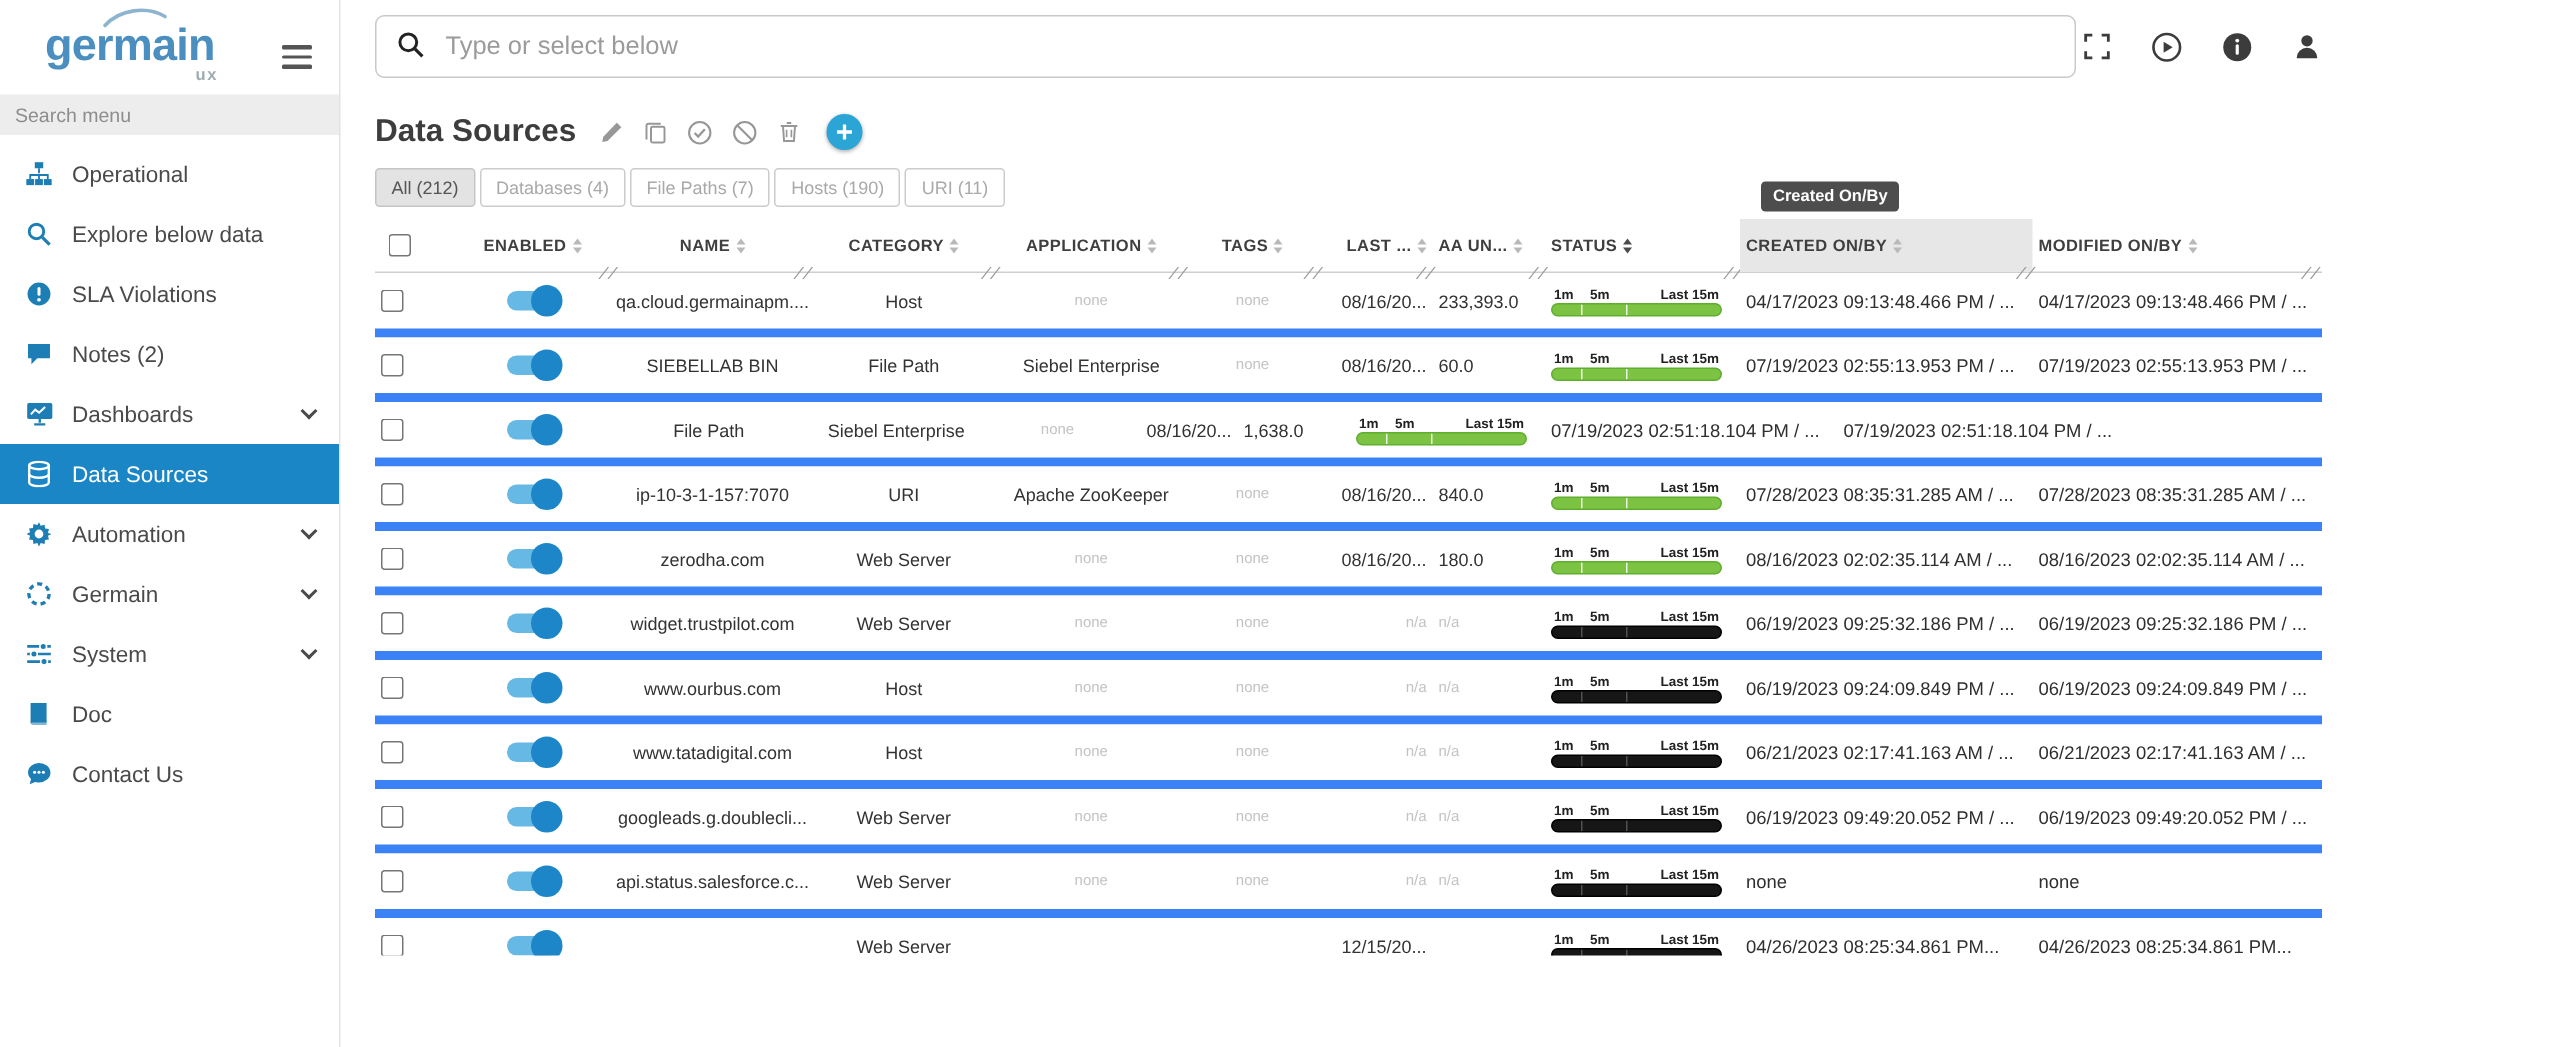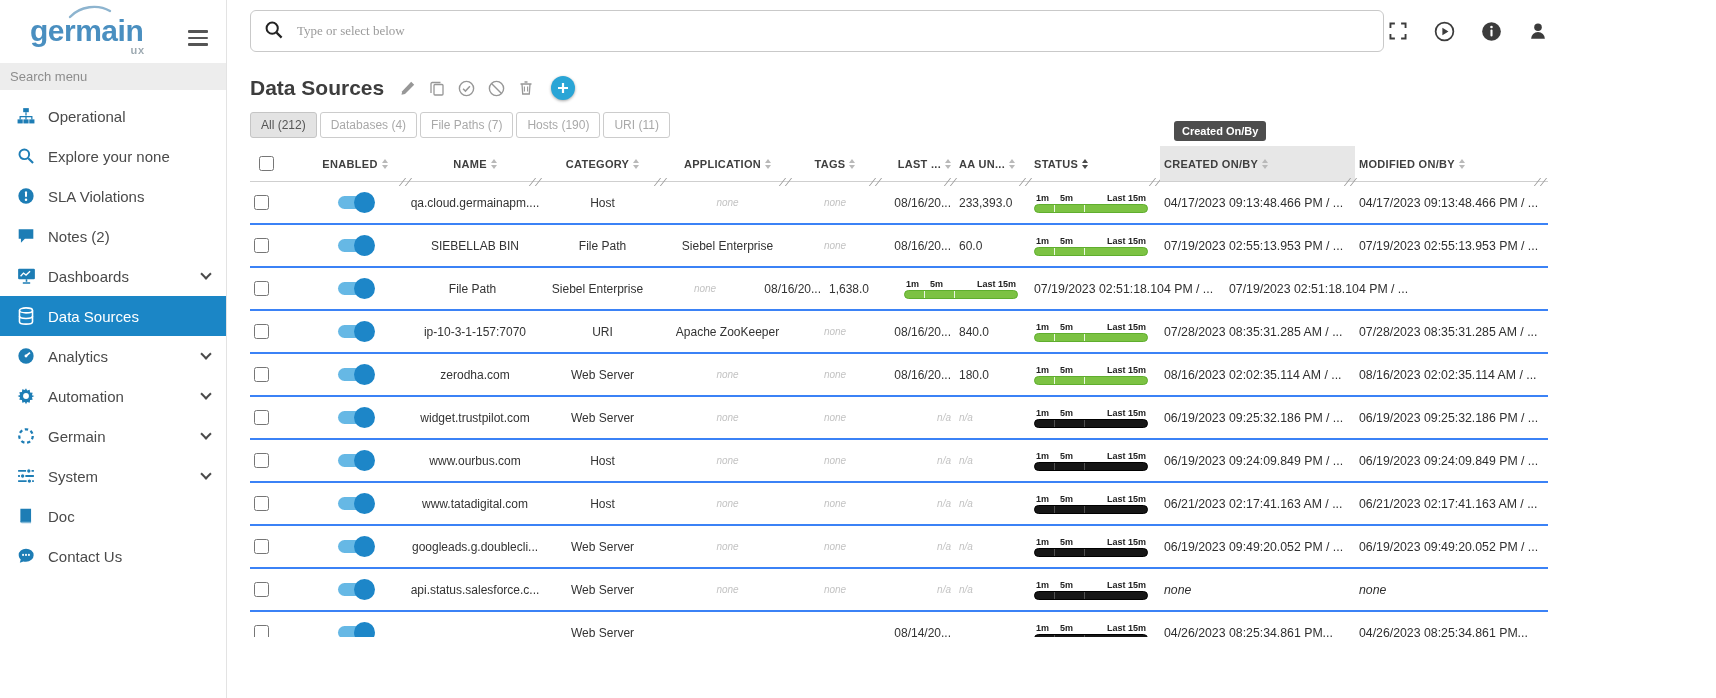--- a/index.html
+++ b/index.html
@@ -21,21 +21,21 @@
   .nav-item .nicon{width:24px;height:20px;display:flex;align-items:center;justify-content:center;color:var(--icon-blue,#1d7db5);margin-right:10px;flex:none}
   .nav-item.active{background:var(--active-nav-bg,#1b86c6);color:#fff}
   .nav-item.active .nicon{color:#fff}
   .chev{margin-left:auto;width:8px;height:8px;border-right:2px solid #4a4a4a;border-bottom:2px solid #4a4a4a;transform:rotate(45deg);margin-top:-4px}
 
   
   .main{flex:1;height:100%;padding-left:23px;position:relative}
   .content{width:1298px}
   .topbar{display:flex;align-items:center;padding:10px 0}
   .search-wrap{position:relative;width:1134px;height:42px}
-  .search-wrap input{width:100%;height:100%;border:1px solid #c9c9c9;border-radius:6px;padding:0 14px 0 46px;font-size:13px;color:#333;outline:none;font-family:Liberation Serif, serif}
+  .search-wrap input{width:100%;height:100%;border:1px solid #c9c9c9;border-radius:6px;padding:0 14px 0 46px;font-size:17px;color:#333;outline:none;font-family:Liberation Sans, sans-serif}
   .search-wrap input::placeholder{color:#9b9b9b}
   .mag{position:absolute;left:14px;top:10px}
   .topbar-icons{margin-left:auto;display:flex;align-items:center;gap:26px;color:#3c3c3c}
   .tb-icon{cursor:pointer;display:flex}
 
   .page-head{margin-top:8px;height:36px;display:flex;align-items:center}
   .page-title{font-size:21px;color:#3d3d3d;font-weight:bold;margin-right:16px}
   .action-icons{display:flex;align-items:center;gap:13px;color:#979797}
   .ac-icon{cursor:pointer;display:flex}
   .add-btn{width:24px;height:24px;border-radius:50%;background:var(--add-button,#2aa5d6);border:none;display:flex;align-items:center;justify-content:center;cursor:pointer;box-shadow:0 1px 3px rgba(0,0,0,.35);margin-left:4px}
@@ -67,23 +67,23 @@
   .c-last{width:75px}
   .c-aa{width:75px}
   .c-status{width:130px}
   .c-created{width:195px}
   .c-modified{width:190px}
   .c-enabled,.c-name,.c-category,.c-application,.c-tags{justify-content:center;text-align:center}
   .c-last{justify-content:flex-end;text-align:right}
   .c-aa,.c-status,.c-created,.c-modified{justify-content:flex-start;text-align:left}
 
   .rows{height:455px;overflow:hidden}
-  .trow{display:flex;align-items:center;height:43px;border-bottom:2px solid #3b82f6;background:#fff}
+  .trow{display:flex;align-items:center;height:43px;border-bottom:6px solid #3b82f6;background:#fff}
   .td{font-size:12px;color:#333;padding:0 4px;display:flex;align-items:center;height:100%;white-space:nowrap;overflow:hidden}
-  .td.muted{font-size:10px;font-style:italic;color:#c3c3c3}
+  .td.muted{font-size:10px;color:#c3c3c3}
   .c-created.td,.c-modified.td{font-size:12.3px;color:#2f2f2f}
   input[type=checkbox]{width:15px;height:15px;cursor:pointer}
 
   .toggle{position:relative;display:inline-block;width:34px;height:13px;border-radius:7px;background:var(--toggle-track,#66b8e5);cursor:pointer;flex:none}
   .toggle .knob{position:absolute;right:-3px;top:-4px;width:21px;height:21px;border-radius:50%;background:var(--accent-blue,#1d86c8)}
 
   .status{width:114px;cursor:pointer}
   .slabels{position:relative;height:11px;font-size:9px;color:#222;font-weight:bold}
   .slabels span{position:absolute;top:0}
   .slabels .t1{left:2px}
@@ -129,21 +129,21 @@
         </span>
         <span class="nlabel">Operational</span>
       </div>
       <div class="nav-item">
         <span class="nicon">
           <svg width="18" height="18" viewBox="0 0 16 16">
             <circle cx="6.5" cy="6.5" r="4.3" stroke="currentColor" stroke-width="1.7" fill="none"></circle>
             <path d="M10 10l4.3 4.3" stroke="currentColor" stroke-width="1.9"></path>
           </svg>
         </span>
-        <span class="nlabel">Explore your none</span>
+        <span class="nlabel">Explore below data</span>
       </div>
       <div class="nav-item">
         <span class="nicon">
           <svg width="18" height="18" viewBox="0 0 16 16">
             <circle cx="8" cy="8" r="6.8" fill="currentColor"></circle>
             <rect x="7.1" y="3.8" width="1.8" height="5.2" rx=".9" fill="#fff"></rect>
             <circle cx="8" cy="11.4" r="1.1" fill="#fff"></circle>
           </svg>
         </span>
         <span class="nlabel">SLA Violations</span>
@@ -169,31 +169,20 @@
       </div>
       <div class="nav-item active">
         <span class="nicon">
           <svg width="18" height="18" viewBox="0 0 16 16">
             <ellipse cx="8" cy="3" rx="5.8" ry="2.2" fill="none" stroke="currentColor" stroke-width="1.4"></ellipse>
             <path d="M2.2 3v10c0 1.2 2.6 2.2 5.8 2.2s5.8-1 5.8-2.2V3" fill="none" stroke="currentColor" stroke-width="1.4"></path>
             <path d="M2.2 8c0 1.2 2.6 2.2 5.8 2.2S13.8 9.2 13.8 8" fill="none" stroke="currentColor" stroke-width="1.4"></path>
           </svg>
         </span>
         <span class="nlabel">Data Sources</span>
-      </div>
-      <div class="nav-item">
-        <span class="nicon">
-          <svg width="18" height="18" viewBox="0 0 16 16">
-            <circle cx="8" cy="8" r="6.8" fill="currentColor"></circle>
-            <path d="M8 8l3.5-3" stroke="#fff" stroke-width="1.5"></path>
-            <circle cx="8" cy="8" r="1.3" fill="#fff"></circle>
-          </svg>
-        </span>
-        <span class="nlabel">Analytics</span>
-        <span class="chev"></span>
       </div>
       <div class="nav-item">
         <span class="nicon">
           <svg width="18" height="18" viewBox="0 0 16 16">
             <path d="M8 1l1 2.1 2.3-.6.3 2.3 2.3.3-.6 2.3L15.4 8l-2.1 1 .6 2.3-2.3.3-.3 2.3-2.3-.6L8 15.4 7 13.3l-2.3.6-.3-2.3-2.3-.3.6-2.3L.6 8l2.1-1-.6-2.3 2.3-.3.3-2.3 2.3.6z" fill="currentColor"></path>
             <circle cx="8" cy="8" r="2.6" fill="#fff"></circle>
           </svg>
         </span>
         <span class="nlabel">Automation</span>
         <span class="chev"></span>
@@ -722,21 +711,21 @@
           </div>
           <div class="td c-enabled">
             <span class="toggle">
               <span class="knob"></span>
             </span>
           </div>
           <div class="td c-name"></div>
           <div class="td c-category">Web Server</div>
           <div class="td c-application"></div>
           <div class="td c-tags"></div>
-          <div class="td c-last">08/14/20...</div>
+          <div class="td c-last">12/15/20...</div>
           <div class="td c-aa"></div>
           <div class="td c-status">
             <div class="status">
               <div class="slabels">
                 <span class="t1">1m</span>
                 <span class="t2">5m</span>
                 <span class="t3">Last 15m</span>
               </div>
               <div class="sbar black">
                 <i class="tk1"></i>

